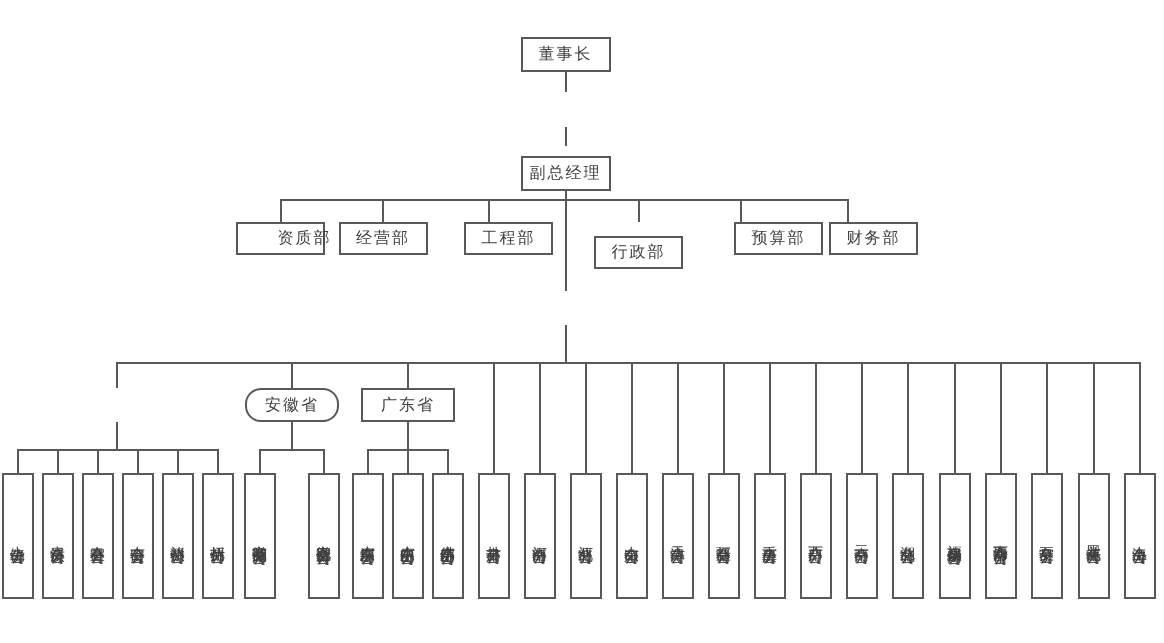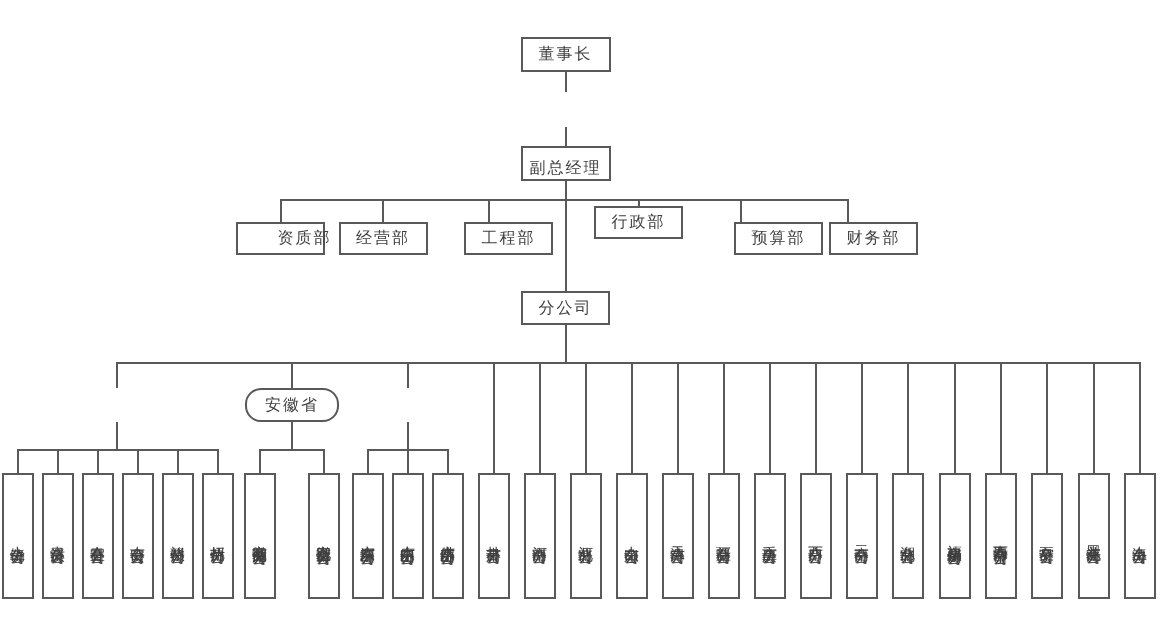--- a/index.html
+++ b/index.html
@@ -94,44 +94,41 @@
       <line x1="955" y1="363" x2="955" y2="473" stroke="#595959" stroke-width="2"></line>
       <line x1="1001" y1="363" x2="1001" y2="473" stroke="#595959" stroke-width="2"></line>
       <line x1="1047" y1="363" x2="1047" y2="473" stroke="#595959" stroke-width="2"></line>
       <line x1="1094" y1="363" x2="1094" y2="473" stroke="#595959" stroke-width="2"></line>
       <line x1="1140" y1="363" x2="1140" y2="473" stroke="#595959" stroke-width="2"></line>
     </svg>
 
 <div class="node h" style="left: 520.5px; top: 37px; width: 90px; height: 35px;">
       <span>董事长</span>
     </div>
-    <div class="node h" style="left: 520.5px; top: 146px; width: 90px; height: 35px; align-items: flex-end;">
+    <div class="node h" style="left: 520.5px; top: 156px; width: 90px; height: 35px;">
       <span>副总经理</span>
     </div>
     <div class="node h" style="left: 236px; top: 222px; width: 89px; height: 33px; padding-left: 48px;">
       <span>资质部</span>
     </div>
     <div class="node h" style="left: 338.5px; top: 222px; width: 89px; height: 33px;">
       <span>经营部</span>
     </div>
     <div class="node h" style="left: 444px; top: 222px; width: 89px; height: 33px; margin-left: 20px;">
       <span>工程部</span>
     </div>
-    <div class="node h" style="left: 594px; top: 206px; width: 89px; height: 33px;">
+    <div class="node h" style="left: 594px; top: 236px; width: 89px; height: 33px;">
       <span>行政部</span>
     </div>
     <div class="node h" style="left: 734px; top: 222px; width: 89px; height: 33px;">
       <span>预算部</span>
     </div>
     <div class="node h" style="left: 829px; top: 222px; width: 89px; height: 33px;">
       <span>财务部</span>
     </div>
-    <div class="node h" style="left: 521px; top: 291px; width: 89px; height: 34px;">
-      <span>分公司</span>
-    </div>
     <div class="node v" style="left: 2px; top: 473px; width: 32px; height: 126px;">
       <span>上饶分公司</span>
     </div>
     <div class="node v" style="left: 42px; top: 473px; width: 32px; height: 126px;">
       <span>贵溪分公司</span>
     </div>
     <div class="node v" style="left: 82px; top: 473px; width: 32px; height: 126px;">
       <span>宜春分公司</span>
     </div>
     <div class="node v" style="left: 122px; top: 473px; width: 32px; height: 126px;">
@@ -144,20 +141,23 @@
       <span>抚州分公司</span>
     </div>
     <div class="node h" style="left: 245px; top: 388px; width: 94px; height: 34px; border-radius: 16px;">
       <span>安徽省</span>
     </div>
     <div class="node v" style="left: 244px; top: 473px; width: 32px; height: 126px;">
       <span>安徽芜湖分公司</span>
     </div>
     <div class="node v" style="left: 308px; top: 473px; width: 32px; height: 126px;">
       <span>安徽合肥分公司</span>
+    </div>
+    <div class="node h" style="left: 361px; top: 388px; width: 94px; height: 34px;">
+      <span>广东省</span>
     </div>
     <div class="node v" style="left: 352px; top: 473px; width: 32px; height: 126px;">
       <span>广东深圳分公司</span>
     </div>
     <div class="node v" style="left: 392px; top: 473px; width: 32px; height: 126px;">
       <span>广东中山分公司</span>
     </div>
     <div class="node v" style="left: 432px; top: 473px; width: 32px; height: 126px;">
       <span>广东佛山分公司</span>
     </div>

